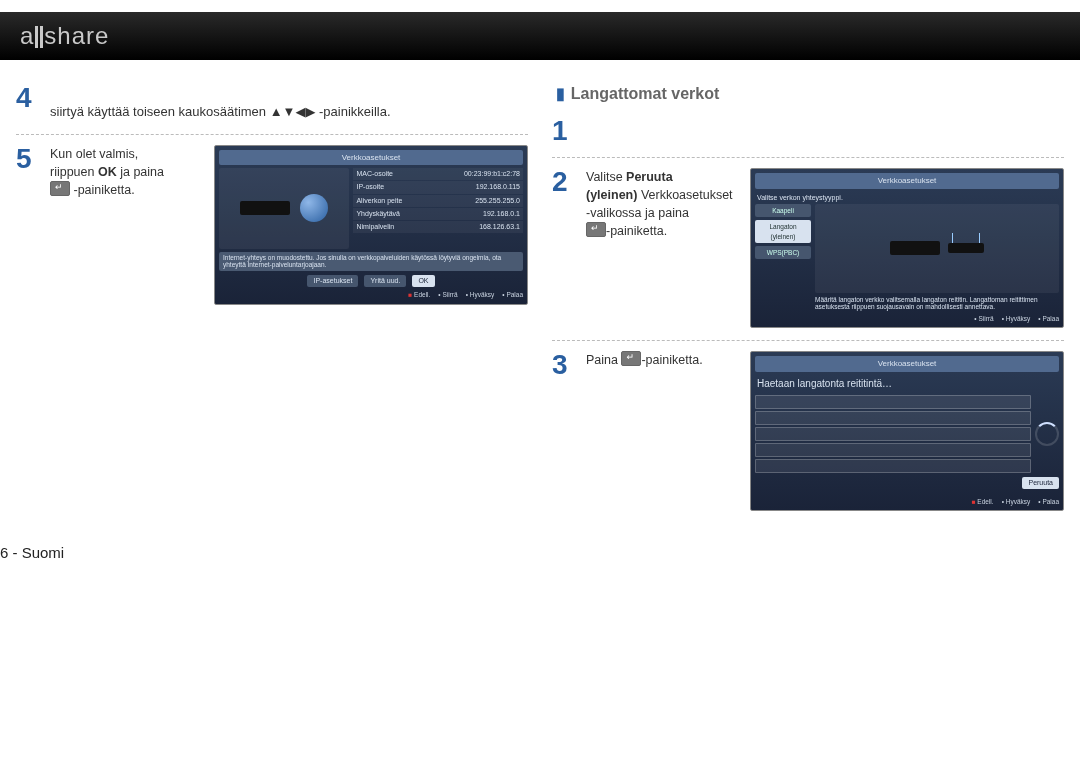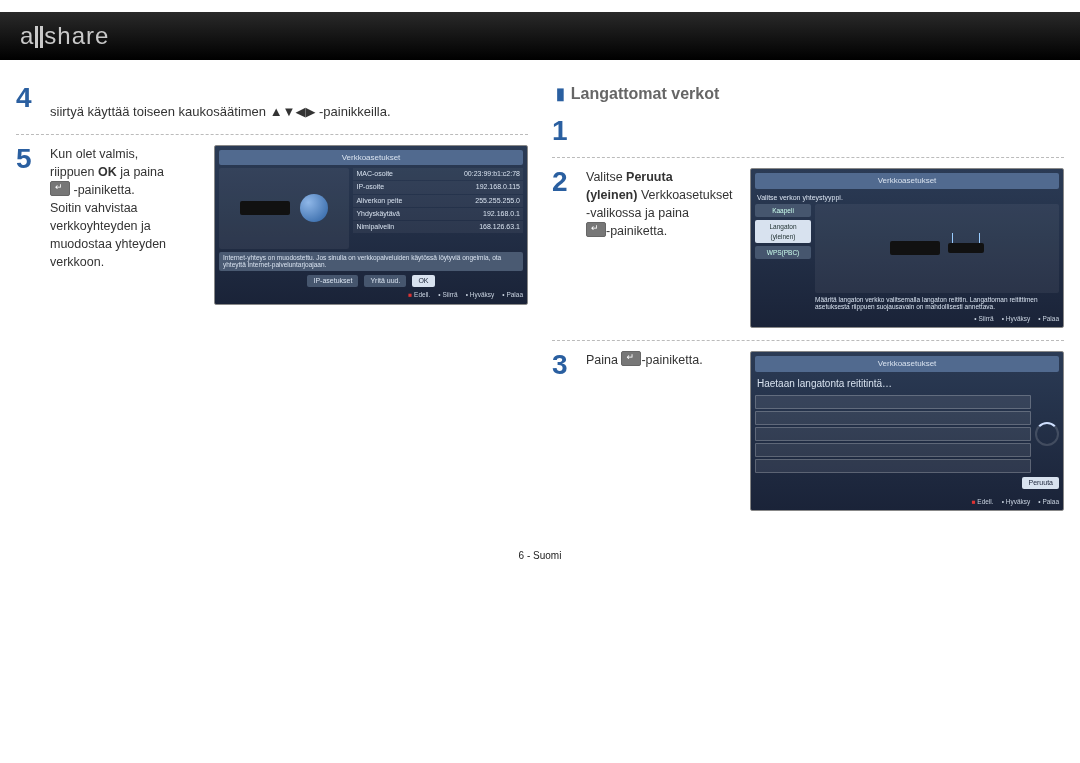--- a/index.html
+++ b/index.html
@@ -51,21 +51,21 @@
   .wrouter::before{left:4px}.wrouter::after{right:4px}
   .s2-info{font-size:6.5px;line-height:1.15}
   
   .s3-body{flex:1;display:flex;flex-direction:column}
   .s3-cap{font-size:10px;padding:2px 2px 4px}
   .s3-rows{display:flex;gap:4px;align-items:center}
   .s3-list{flex:1;display:flex;flex-direction:column;gap:2px}
   .s3-row{height:12px;background:rgba(255,255,255,.08);border:1px solid rgba(255,255,255,.22);border-radius:1px}
   .spinner{width:20px;height:20px;border:2px solid rgba(255,255,255,.15);border-top-color:#cfe0ff;border-radius:50%}
   .s3-btn{align-self:flex-end;margin-top:4px}
-  .footer{position:absolute;bottom:10px;width:100%;text-align:center;font-size:10px;color:#222}
+  .footer{position:absolute;bottom:10px;width:100%;text-align:left;font-size:15px;color:#222}
   b{font-weight:bold}
 </style>
 </head>
 <body>
 
 <div class="page">
   <div class="header">
     <span class="logo">a<span class="bar"></span><span class="bar"></span>share</span>
   </div>
 
@@ -81,21 +81,20 @@
       </div>
       <hr class="hr">
 
       <div class="step-row">
         <div class="stepnum">5</div>
         <div class="step-body step-with-shot">
           <div class="step-text">
             <span>Kun olet valmis,</span><br>
             <span>riippuen </span><b>OK</b><span> ja paina</span><br>
             <span class="enter-icon"></span><span> -painiketta.</span><br>
-            <span>Soitin vahvistaa verkkoyhteyden ja muodostaa yhteyden verkkoon.</span>
           </div>
 
           <div class="shot">
             <div class="shot-title">Verkkoasetukset</div>
             <div class="shot-body">
               <div class="shot-img">
                 <div class="router"></div>
                 <div style="width:10px"></div>
                 <div class="globe"></div>
               </div>

